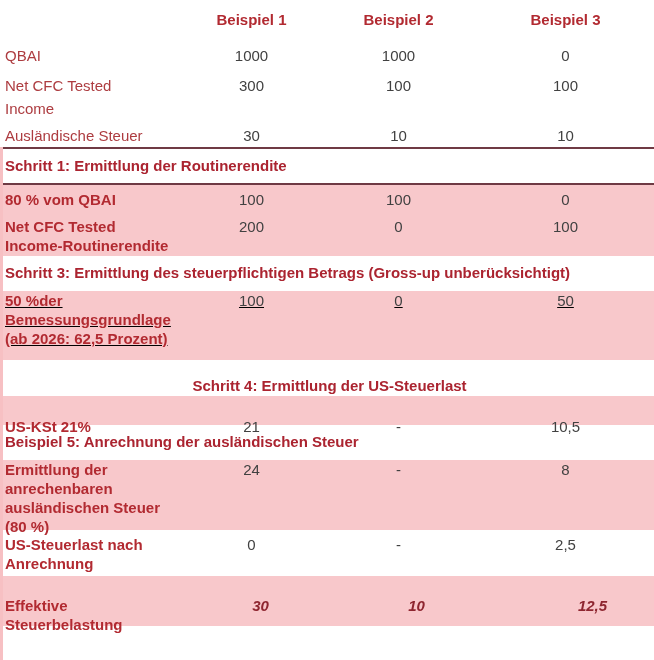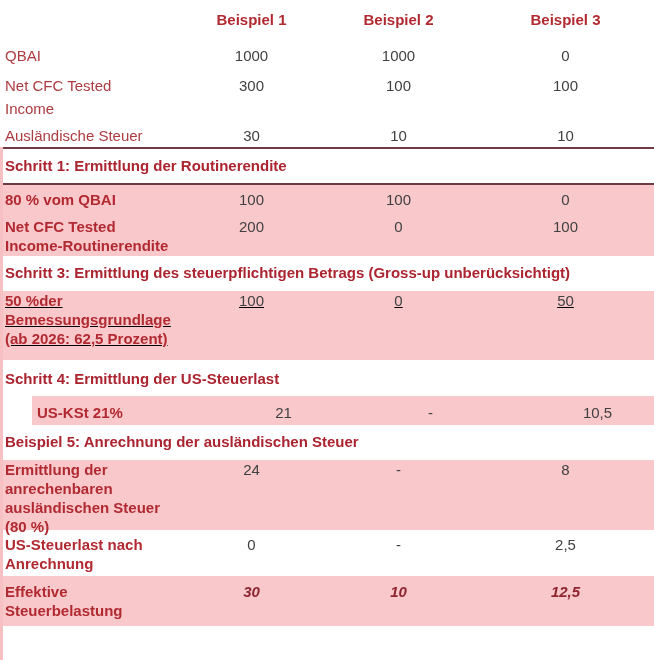--- a/index.html
+++ b/index.html
@@ -34,33 +34,33 @@
   
   .divider{height:2px;background:var(--divider-maroon,#6f3a44);}
   
   .band{
     background:#fff;color:var(--schritt-red,#ab2430);
     font-weight:bold;padding-left:5px;box-sizing:border-box;line-height:19px;
   }
   .bh-1{height:34px;padding-top:7px;}
   .bh-2{height:34px;padding-top:7px;}
   .bh-3{height:35px;padding-top:7px;}
-  .bh-4{height:36px;padding-top:9px;}
+  .bh-4{height:36px;padding-top:16px;text-align:center;}
   .bh-5{height:35px;padding-top:7px;}
   
   .pink{background:var(--row-pink,#f8c8cb);}
   .pink .lbl{color:var(--label-red-bold,#b22a31);font-weight:bold;}
   .white-bold .lbl{color:var(--label-red-bold,#b22a31);font-weight:bold;}
   .ph-1{height:28px;padding-top:5px;}
   .ph-2{height:43px;padding-top:4px;}
   .ph-3{height:69px;text-decoration:underline;}
-  .ph-4{height:29px;padding-top:7px;margin-left:32px;}
+  .ph-4{height:29px;padding-top:21px;}
   .ph-5{height:70px;}
   .wh{height:46px;padding-top:5px;}
-  .ph-6{height:50px;padding-top:6px;}
+  .ph-6{height:50px;padding-top:20px;gap:9px;}
   .final .val{
     font-weight:bold;font-style:italic;
     color:var(--effective-red,#8e2630);
   }
 </style>
 </head>
 <body>
 
 <div class="page">
   <div class="stripe"></div>

